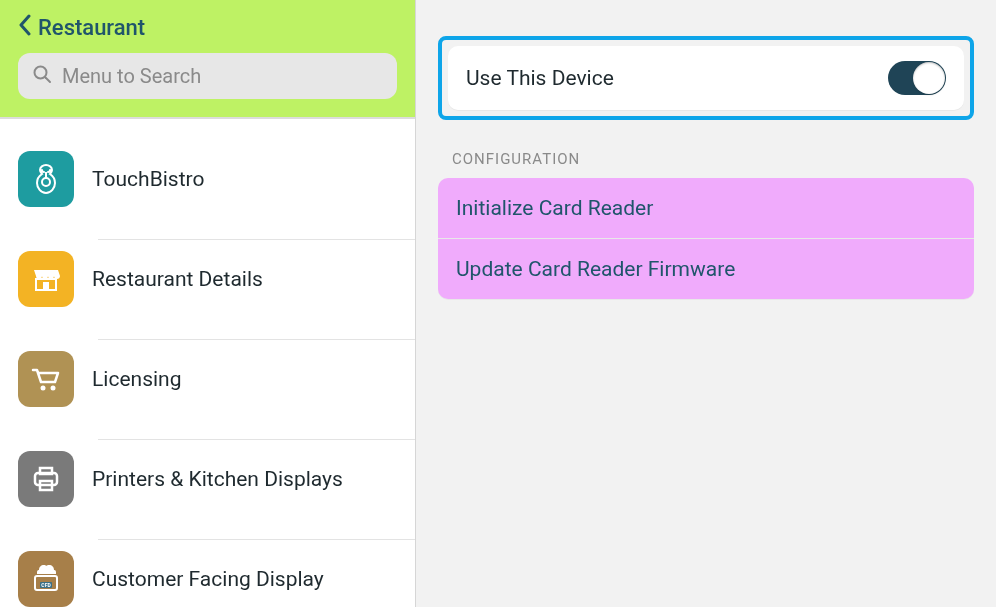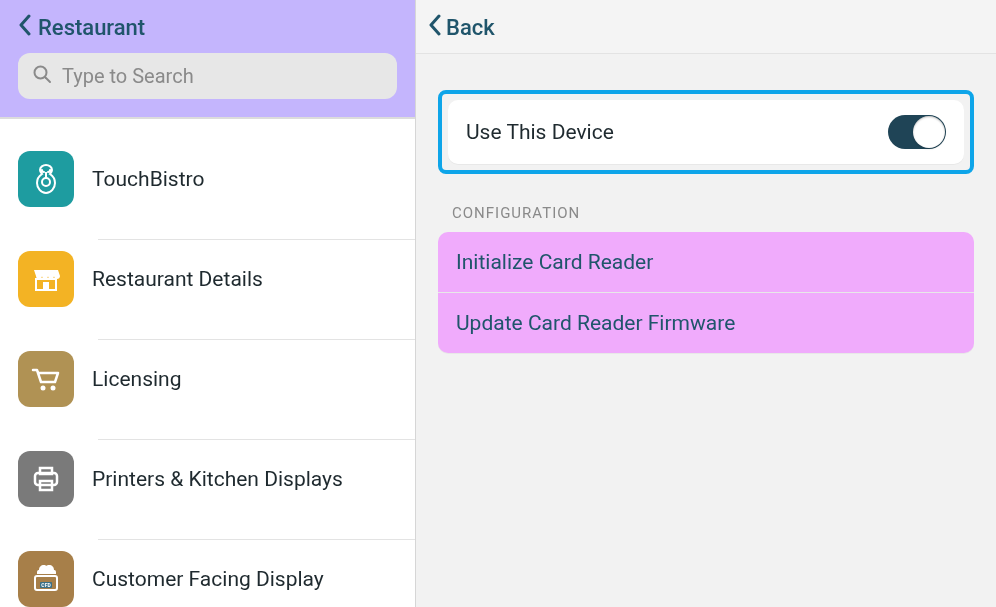--- a/index.html
+++ b/index.html
@@ -1,20 +1,20 @@
 <!DOCTYPE html>
 <html><head>
   <meta charset="utf-8">
   <style>
     * { margin: 0; padding: 0; box-sizing: border-box; font-family: -apple-system, BlinkMacSystemFont, "Segoe UI", Roboto, Helvetica, Arial, sans-serif; }
     html, body { height: 100%; }
     body { display: flex; background: #f6f6f6; color: #1f2a2f; width: 996px; height: 607px; overflow: hidden; }
 
     
-    .sidebar { width: 416px; height: 100%; border-right: 1px solid #d6d6d6; display: flex; flex-direction: column; background: #c4b5fd; }
+    .sidebar { width: 416px; height: 100%; border-right: 1px solid #d6d6d6; display: flex; flex-direction: column; background: #bef264; }
     .sidebar-header { padding: 14px 18px 12px 18px; }
     .sidebar-back { display: inline-flex; align-items: center; gap: 6px; color: #20556b; font-size: 22px; font-weight: 500; cursor: pointer; }
     .chevron-left { display: inline-block; }
     .search-wrap { padding: 0 18px 18px 18px; }
     .search { background: #e7e7e7; border-radius: 12px; height: 46px; display: flex; align-items: center; padding: 0 14px; gap: 10px; color: #8a8a8a; font-size: 20px; }
     .sidebar-divider { height: 30px; border-top: 1px solid #dcdcdc; border-bottom: 1px solid #dcdcdc; background: #f0f0f0; }
     .sidebar-list { flex: 1; background: #ffffff; }
     .sidebar-item { display: flex; align-items: center; gap: 18px; padding: 12px 18px; cursor: pointer; margin-top: 20px; }
     .sidebar-item + .sidebar-item { position: relative; }
     .sidebar-item + .sidebar-item::before { content: ""; position: absolute; top: 0; left: 98px; right: 0; height: 1px; background: #e3e3e3; }
@@ -54,21 +54,21 @@
     </div>
   </div>
   <div class="search-wrap">
     <div class="search">
       <span>
         <svg width="20" height="20" viewBox="0 0 20 20">
             <circle cx="8.5" cy="8.5" r="6" fill="none" stroke="#8a8a8a" stroke-width="2"></circle>
             <line x1="13.5" y1="13.5" x2="18" y2="18" stroke="#8a8a8a" stroke-width="2" stroke-linecap="round"></line>
           </svg>
       </span>
-      <span>Type to Search</span>
+      <span>Menu to Search</span>
     </div>
   </div>
   <div class="sidebar-divider"></div>
   <div class="sidebar-list">
 
     <div class="sidebar-item">
       <div class="icon-tile" style="background:#1e9ca0;color:#ffffff">
         <svg viewBox="0 0 34 34">
             <path d="M17 3c3 0 6 2 6 5 0 2-1 3-2 4 3 2 5 5 5 9 0 5-4 10-9 10s-9-5-9-10c0-4 2-7 5-9-1-1-2-2-2-4 0-3 3-5 6-5z M13 8c0 1 1 2 2 2M21 8c0 1-1 2-2 2" fill="none" stroke="#ffffff" stroke-width="2" stroke-linecap="round"></path>
             <circle cx="17" cy="20" r="4" fill="none" stroke="#ffffff" stroke-width="2"></circle>
@@ -131,30 +131,20 @@
             <line x1="11" y1="27" x2="23" y2="27" stroke="#ef3e36" stroke-width="1.5"></line>
           </svg>
       </div>
       <span class="label">Menu</span>
     </div>
 
   </div>
 </div>
 
 <div class="main">
-  <div class="main-header">
-    <div class="main-back">
-      <span>
-        <svg width="14" height="22" viewBox="0 0 14 22">
-            <polyline points="11,2 3,11 11,20" fill="none" stroke="#20556b" stroke-width="3" stroke-linecap="round" stroke-linejoin="round"></polyline>
-          </svg>
-      </span>
-      <span>Back</span>
-    </div>
-  </div>
   <div class="main-body">
     <div class="highlight-frame">
       <div class="toggle-row">
         <span class="label">Use This Device</span>
         <div class="toggle">
           <div class="knob"></div>
         </div>
       </div>
     </div>
 

